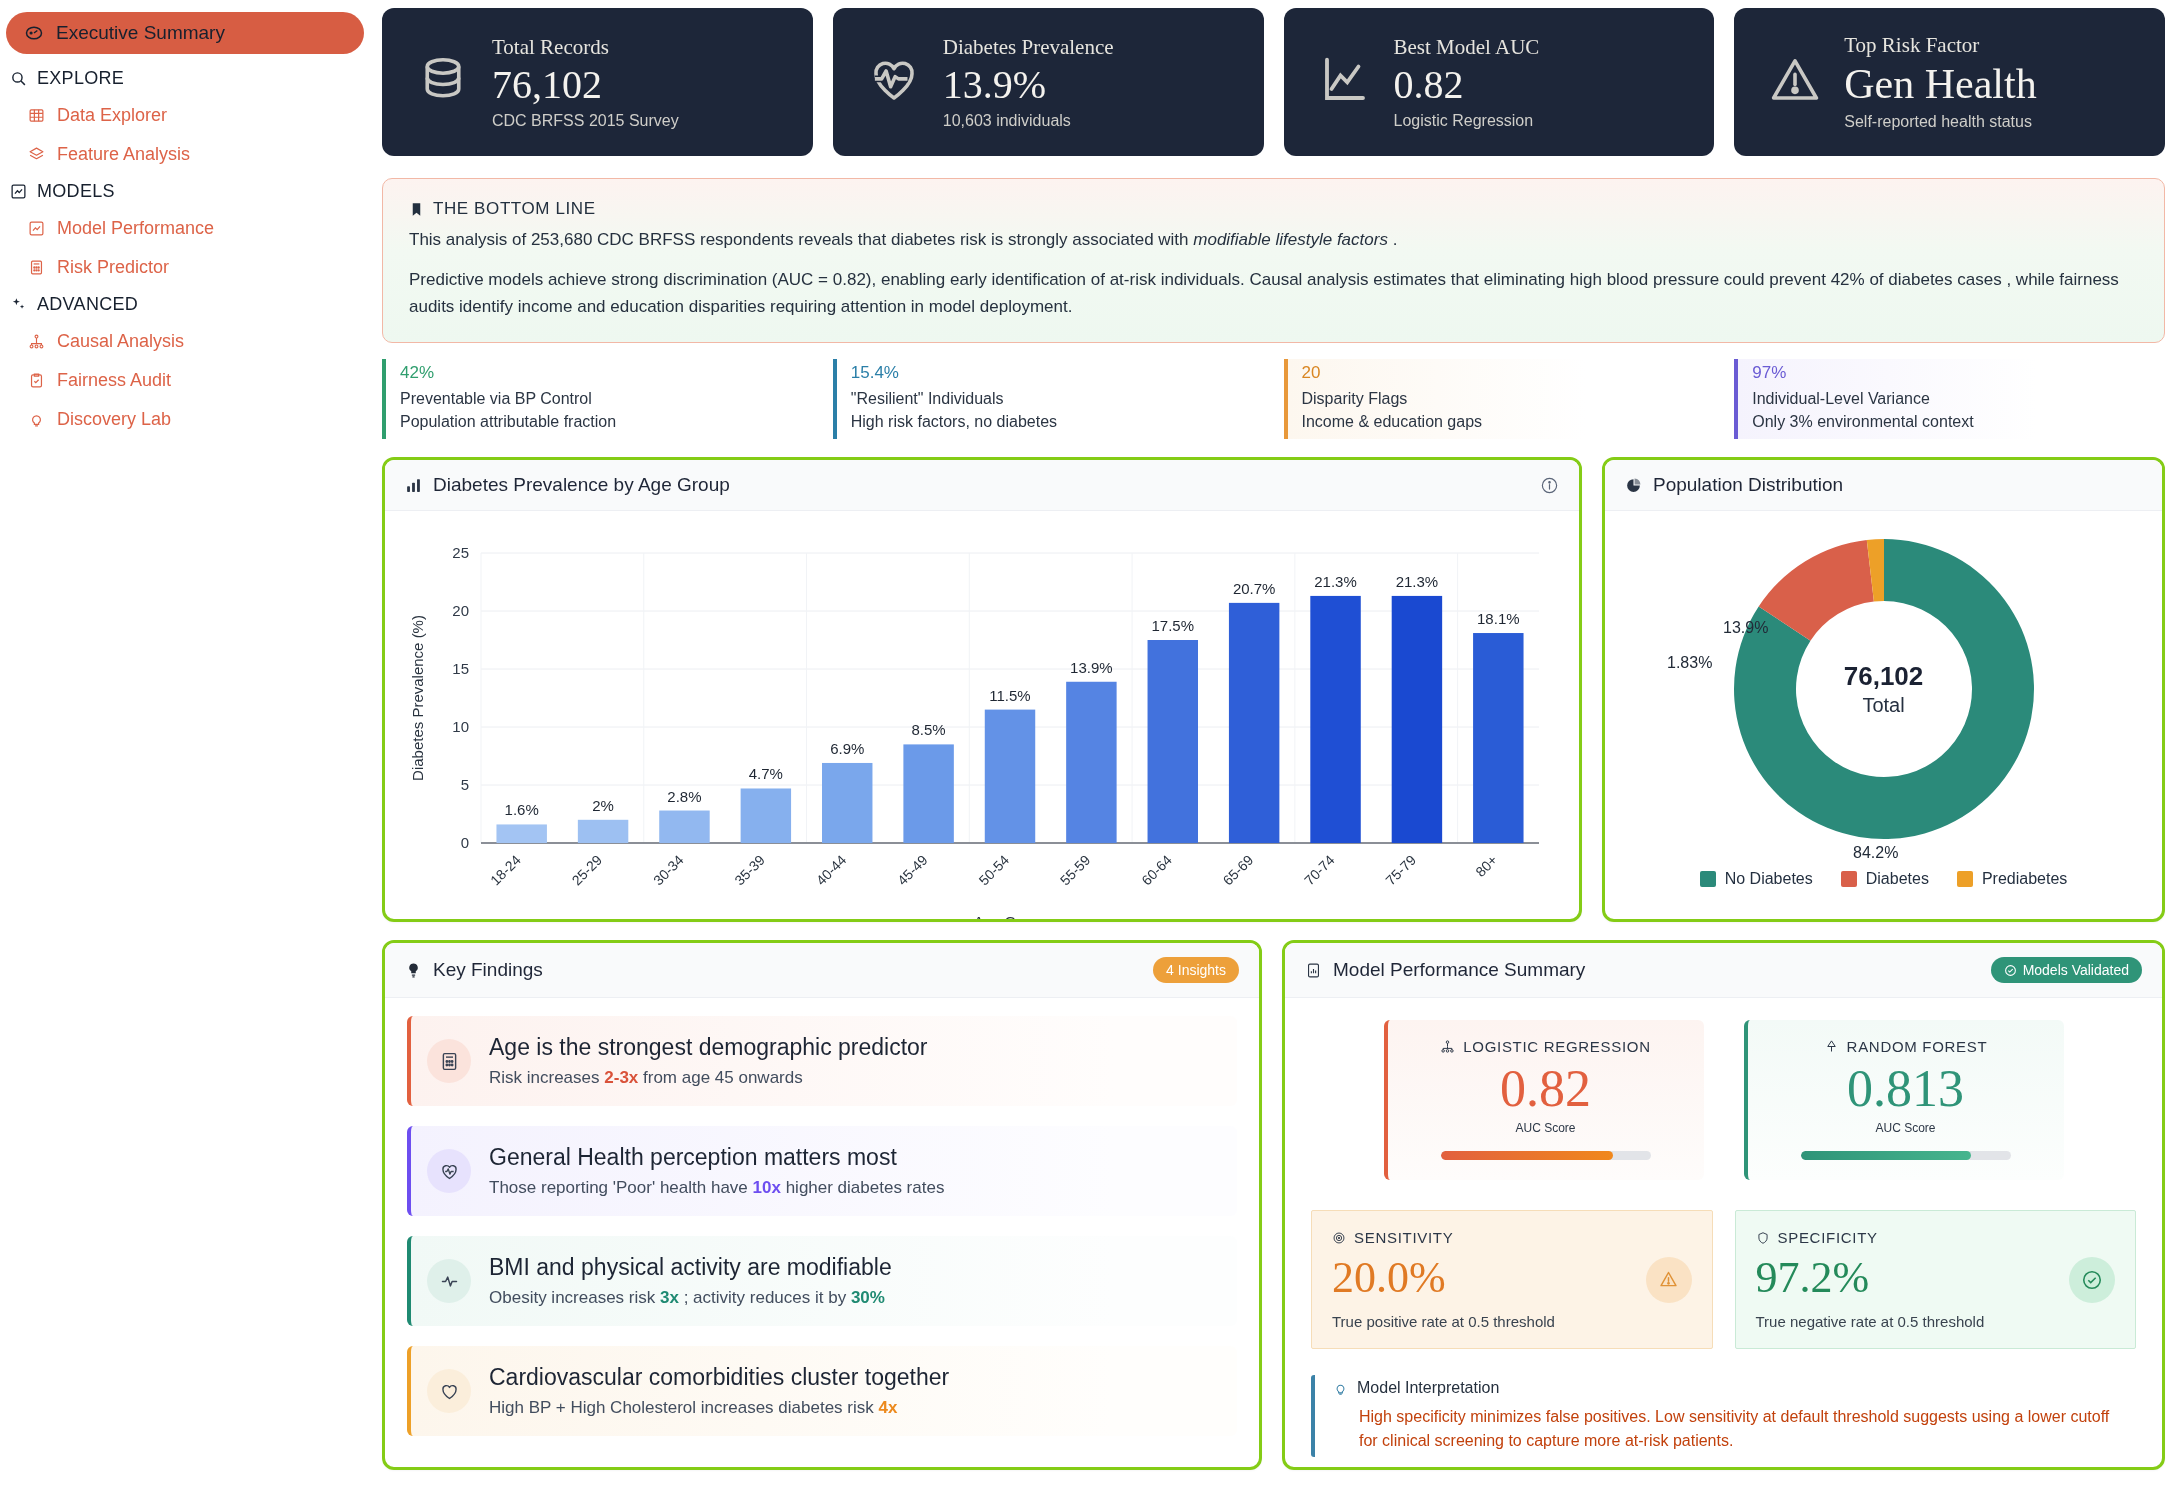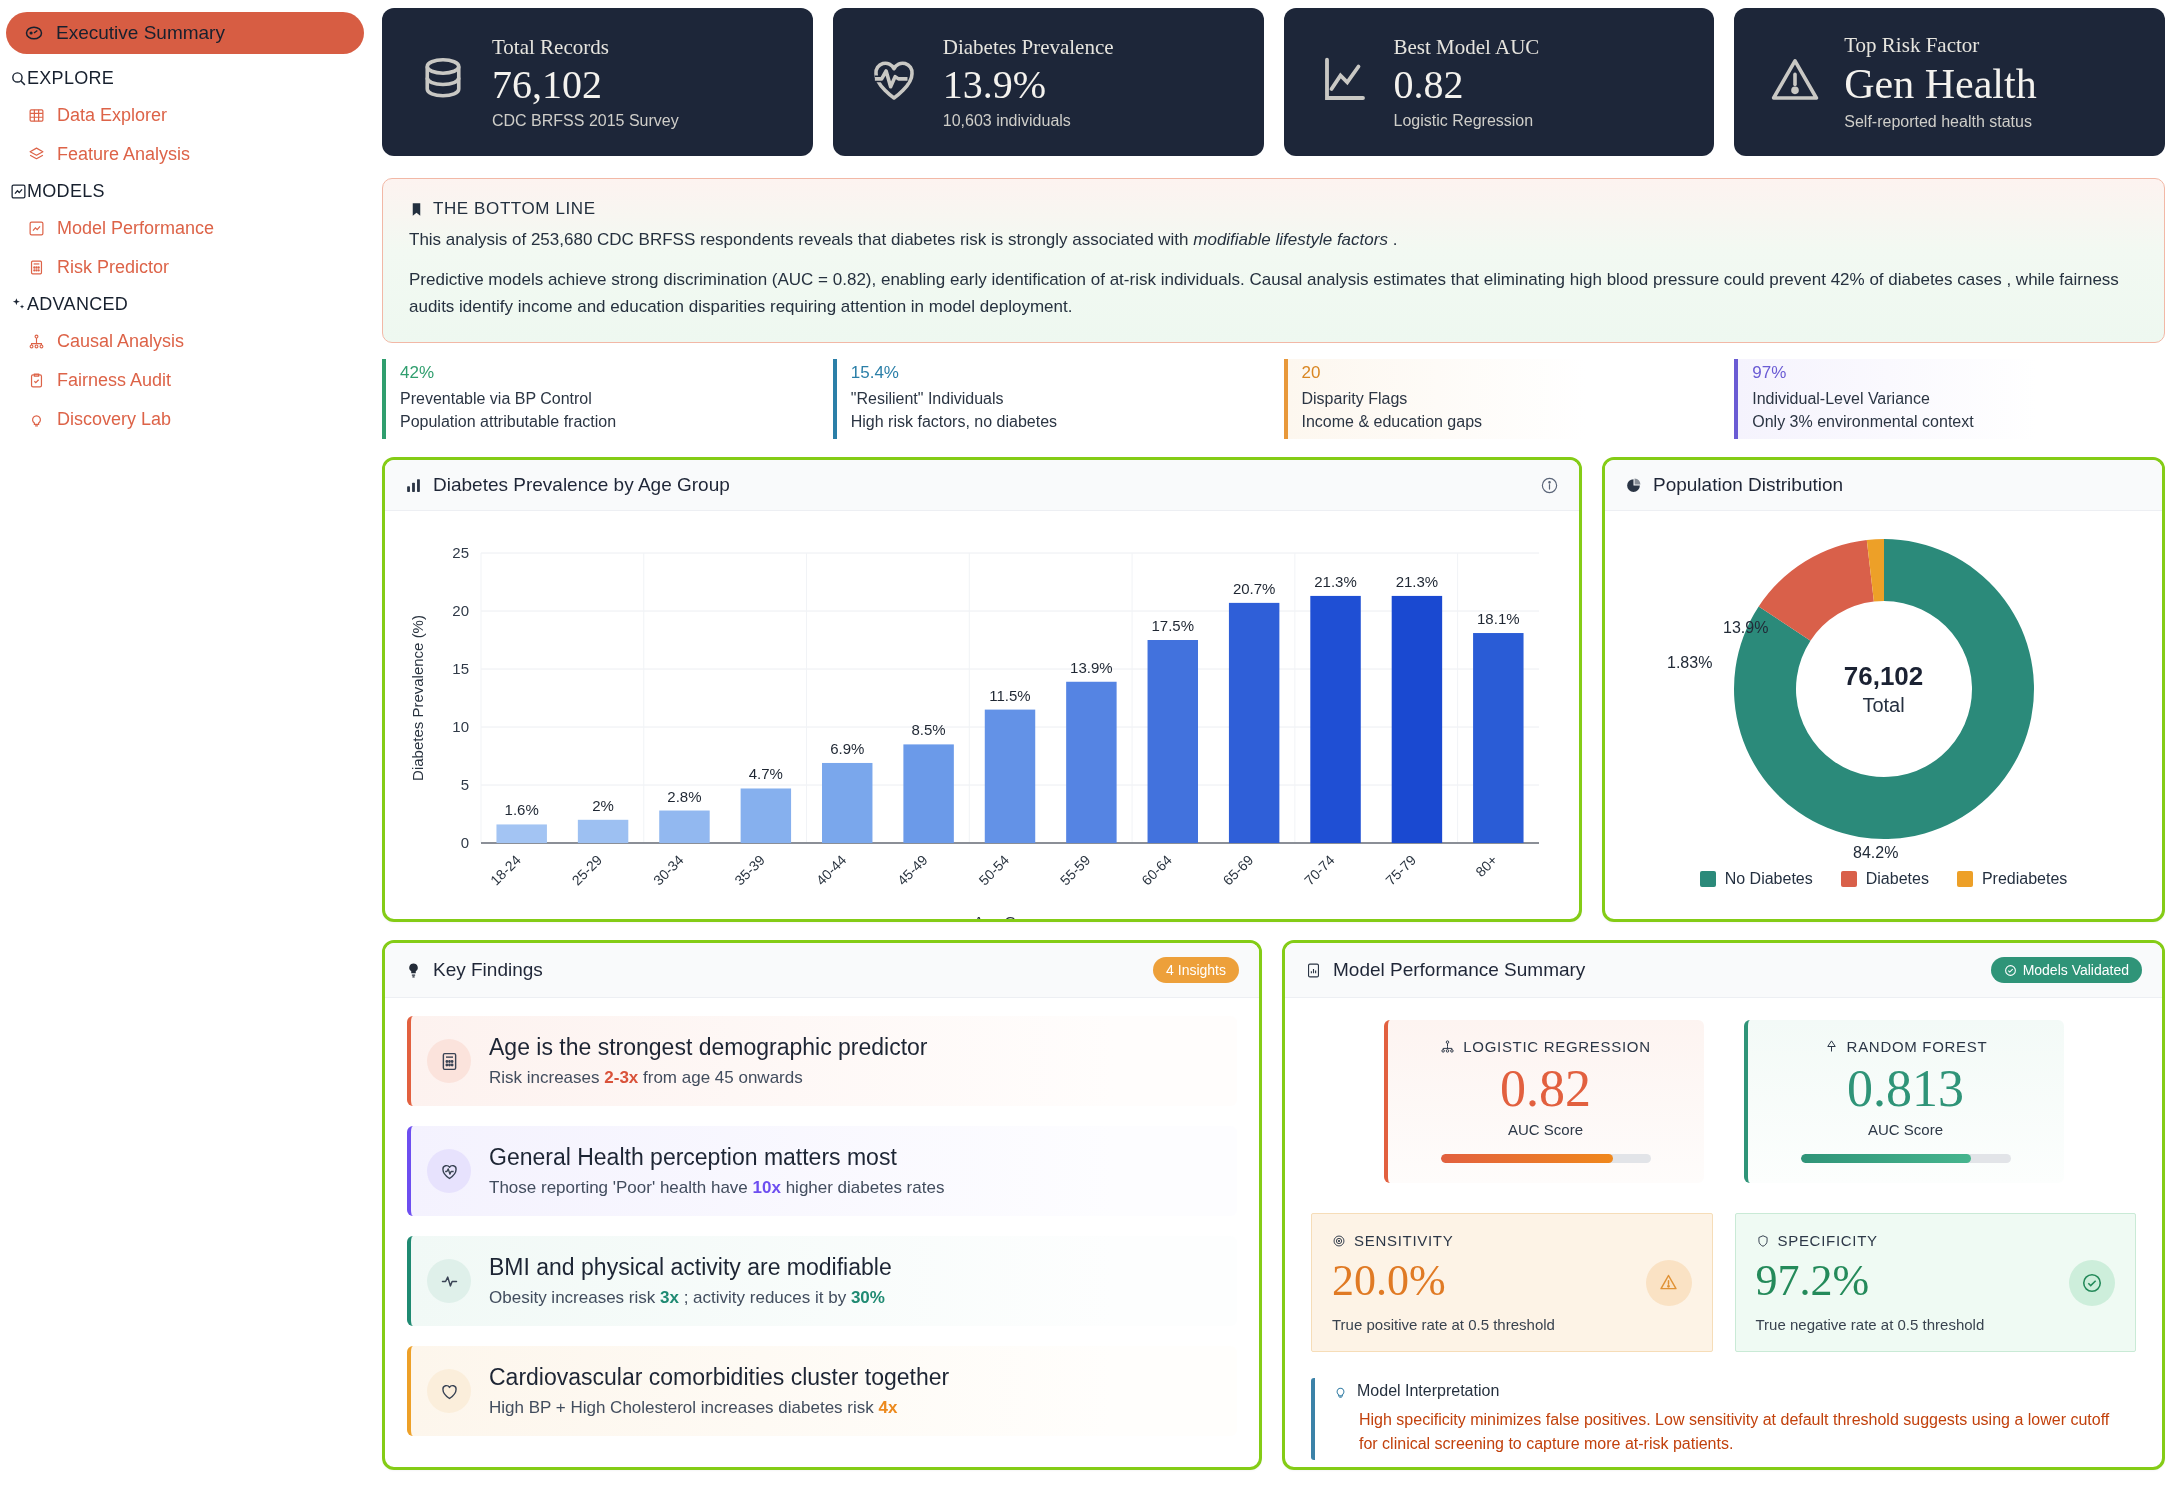--- a/index.html
+++ b/index.html
@@ -20,21 +20,21 @@
   }
   .nav-active {
     display: flex; align-items: center; gap: 12px;
     background: #d75d43; color: #17202e;
     border-radius: 26px;
     padding: 10px 18px;
     font-size: 19px; font-weight: 500;
     margin-bottom: 7px;
   }
   .nav-section {
-    display: flex; align-items: center; 
+    display: flex; align-items: center; gap: 10px;
     padding: 7px 4px 7px 4px;
     font-size: 18px; color: #17202e; letter-spacing: .3px;
   }
   .nav-item {
     display: flex; align-items: center; gap: 12px;
     padding: 9px 4px 9px 22px;
     font-size: 18px; color: #dd6348;
   }
   .ico { display: inline-flex; align-items: center; justify-content: center; flex: none; }
 
@@ -124,21 +124,21 @@
 
   
   .mp-body { padding: 22px 26px 18px 26px; display: flex; flex-direction: column; }
   .auc-row { display: flex; gap: 40px; justify-content: center; }
   .auc-card {
     width: 320px; border-left: 4px solid #ccc; border-radius: 6px;
     padding: 18px 20px 20px 20px; display: flex; flex-direction: column; align-items: center;
   }
   .auc-head { display: flex; align-items: center; gap: 8px; font-size: 15px; letter-spacing: .7px; color: #2c3747; }
   .auc-val { font-family: "Liberation Serif", serif; font-size: 52px; line-height: 1.15; margin-top: 4px; }
-  .auc-sub { font-size: 15px; color: #2d3847; margin-top: 2px; }
+  .auc-sub { font-size: 12px; color: #2d3847; margin-top: 2px; }
   .auc-bar { width: 210px; height: 9px; border-radius: 5px; background: #e2e4e8; margin-top: 16px; overflow: hidden; }
   .auc-fill { height: 100%; border-radius: 5px; }
 
   .sens-row { display: flex; gap: 22px; margin-top: 30px; }
   .sens-card { flex: 1; border-radius: 2px; padding: 18px 20px; position: relative; border: 1px solid transparent; }
   .sens-head { display: flex; align-items: center; gap: 8px; font-size: 15px; letter-spacing: .7px; color: #2c3747; }
   .sens-val { font-family: "Liberation Serif", serif; font-size: 44px; margin-top: 6px; }
   .sens-sub { font-size: 15px; color: #39434f; margin-top: 10px; }
   .sens-badge { position: absolute; right: 20px; top: 50%; transform: translateY(-50%); width: 46px; height: 46px; border-radius: 50%; display: flex; align-items: center; justify-content: center; }
 

